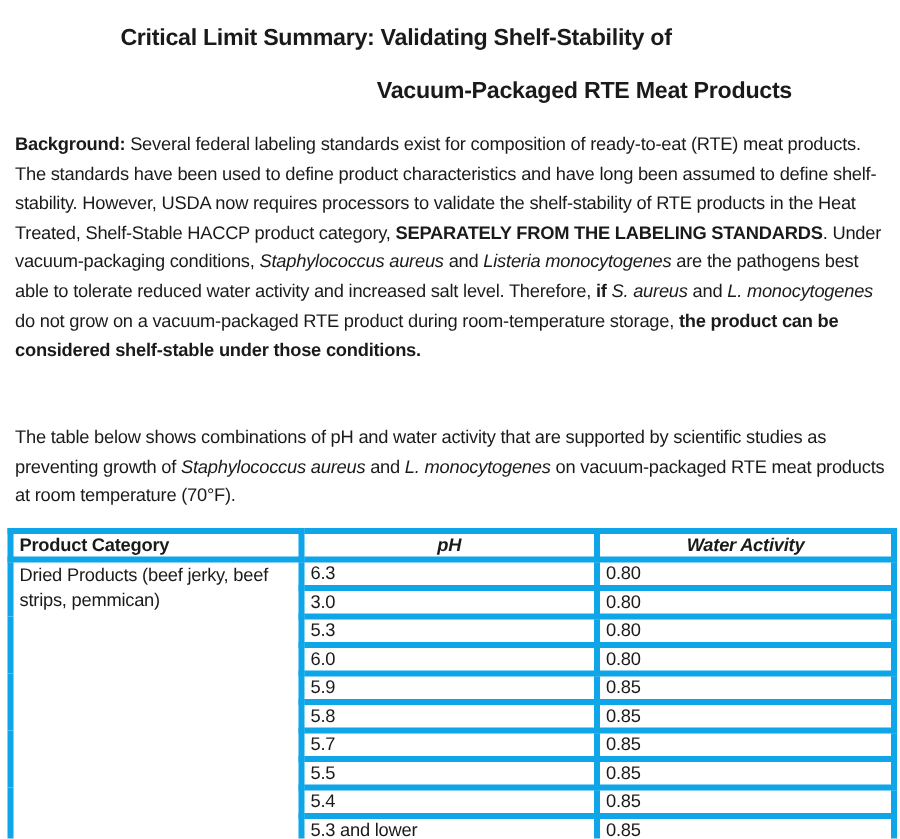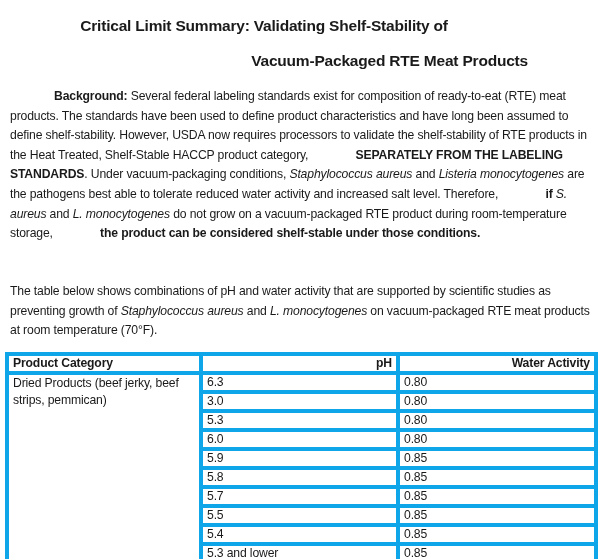--- a/index.html
+++ b/index.html
@@ -13,33 +13,33 @@
       font-weight: bold; font-size: 15.5px; letter-spacing: -0.2px;
     }
     #t1 { top: 17px; }
     #t2 { top: 52px; text-align: right; }
     .para {
       position: absolute; left: 10px; width: 586px;
       font-size: 12.2px; line-height: 19.6px; letter-spacing: -0.15px;
     }
     #bg { top: 87px; }
     #intro { top: 282px; }
-    b { font-weight: bold; margin-left: 44px; }
+    b { font-weight: bold; }
     i { font-style: italic; }
     table.crit {
       position: absolute; left: 5px; top: 352px; width: 589px;
       border-collapse: collapse; font-size: 12.2px; letter-spacing: -0.15px;
       table-layout: fixed;
     }
     table.crit td, table.crit th {
       border: 4px solid #0ea5e9; padding: 0 4px; height: 15px; line-height: 15px;
       vertical-align: top; text-align: left; font-weight: normal;
     }
     table.crit th { font-weight: bold; }
-    table.crit th.c { text-align: right; }
+    table.crit th.c { text-align: center; font-style: italic; }
     table.crit td.cat { border-bottom: none; border-top: 1px solid #333; line-height: 17px; }
     col.c1 { width: 194px; } col.c2 { width: 197px; } col.c3 { width: 198px; }
   </style>
 </head>
 <body>
 
 <div class="title" id="t1">Critical Limit Summary: Validating Shelf-Stability of</div>
 <div class="title" id="t2">Vacuum-Packaged RTE Meat Products</div>
 
 <div class="para" id="bg"><b>Background:</b><span> Several federal labeling standards exist for composition of ready-to-eat (RTE) meat products.  The standards have been used to define product characteristics and have long been assumed to define shelf-stability.  However, USDA now requires processors to validate the shelf-stability of RTE products in the Heat Treated, Shelf-Stable HACCP product category, </span><b>SEPARATELY FROM THE LABELING STANDARDS</b><span>.  Under vacuum-packaging conditions, </span><i>Staphylococcus aureus</i><span> and </span><i>Listeria monocytogenes</i><span> are the pathogens best able to tolerate reduced water activity and increased salt level.  Therefore, </span><b>if </b><i>S. aureus</i><span> and </span><i>L. monocytogenes</i><span> do not grow on a vacuum-packaged RTE product during room-temperature storage, </span><b>the product can be considered shelf-stable under those conditions.</b></div>

